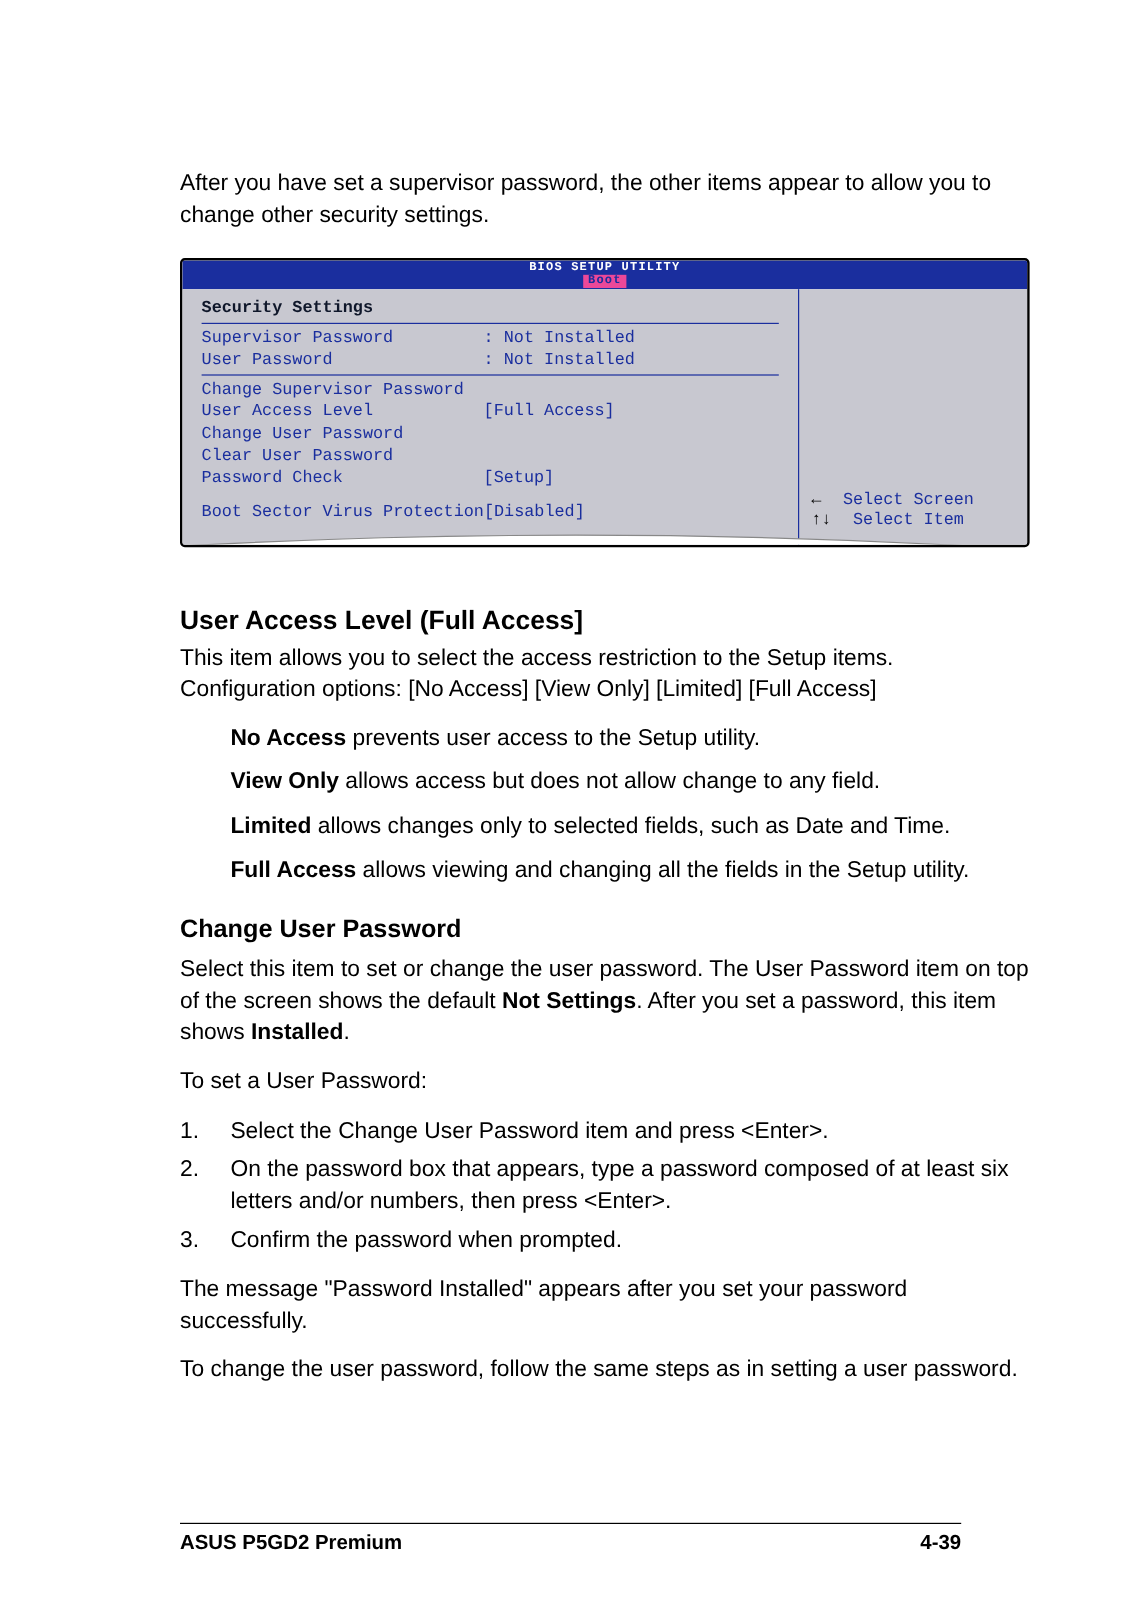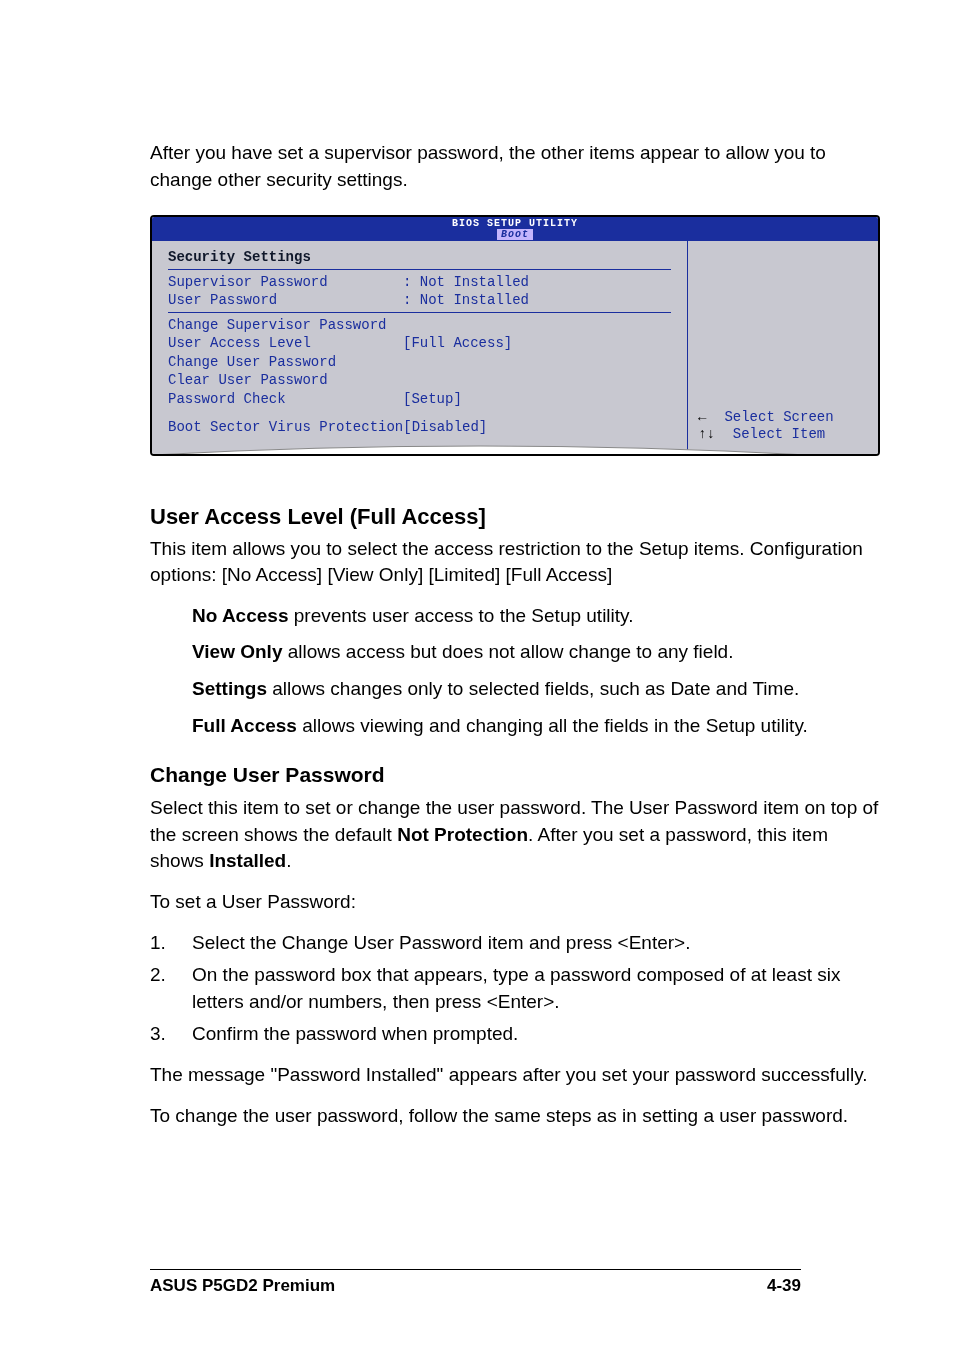--- a/index.html
+++ b/index.html
@@ -9,21 +9,21 @@
     }
     body {
       font-family: Arial, Helvetica, sans-serif;
       background: #fff;
       width: 954px;
       height: 1351px;
       position: relative;
       color: #000;
     }
     .page {
-      padding: 140px 74px 60px 150px;
+      padding: 140px 96px 60px 150px;
     }
     .intro-text {
       font-size: 19px;
       line-height: 1.4;
       margin-bottom: 22px;
     }
     .bios-box {
       border: 2px solid #000;
       border-radius: 4px;
       margin-bottom: 48px;
@@ -38,25 +38,24 @@
       font-weight: bold;
       font-size: 10px;
       padding: 1px 0;
       letter-spacing: 1px;
     }
     .bios-header-title {
       display: block;
     }
     .bios-header-tab {
       display: inline-block;
-      background: #c4b5fd;
+      background: #ec4899;
       color: #1a2e9e;
       padding: 0 4px;
       font-weight: bold;
-      font-style: italic;
     }
     .bios-body {
       display: flex;
       background: #c8c8d0;
       font-family: "Courier New", monospace;
       font-size: 14px;
       position: relative;
     }
     .bios-left {
       flex: 1;
@@ -264,30 +263,30 @@
   <p class="body-text">This item allows you to select the access restriction to the Setup items. Configuration options: [No Access] [View Only] [Limited] [Full Access]</p>
 
   <div class="indent-block">
     <p class="indent-text">
       <b>No Access</b><span> prevents user access to the Setup utility.</span>
     </p>
     <p class="indent-text">
       <b>View Only</b><span> allows access but does not allow change to any field.</span>
     </p>
     <p class="indent-text">
-      <b>Settings</b><span> allows changes only to selected fields, such as Date and Time.</span>
+      <b>Limited</b><span> allows changes only to selected fields, such as Date and Time.</span>
     </p>
     <p class="indent-text">
       <b>Full Access</b><span> allows viewing and changing all the fields in the Setup utility.</span>
     </p>
   </div>
 
   <h3 class="section-subheading">Change User Password</h3>
   <p class="body-text">
-    <span>Select this item to set or change the user password. The User Password item on top of the screen shows the default </span><b>Not Protection</b><span>. After you set a password, this item shows </span><b>Installed</b><span>.</span>
+    <span>Select this item to set or change the user password. The User Password item on top of the screen shows the default </span><b>Not Settings</b><span>. After you set a password, this item shows </span><b>Installed</b><span>.</span>
   </p>
 
   <p class="body-text">To set a User Password:</p>
 
   <ol class="steps">
     <li>
         <span class="num">1.</span>
         <span>Select the Change User Password item and press &lt;Enter&gt;.</span>
       </li>
     <li>

